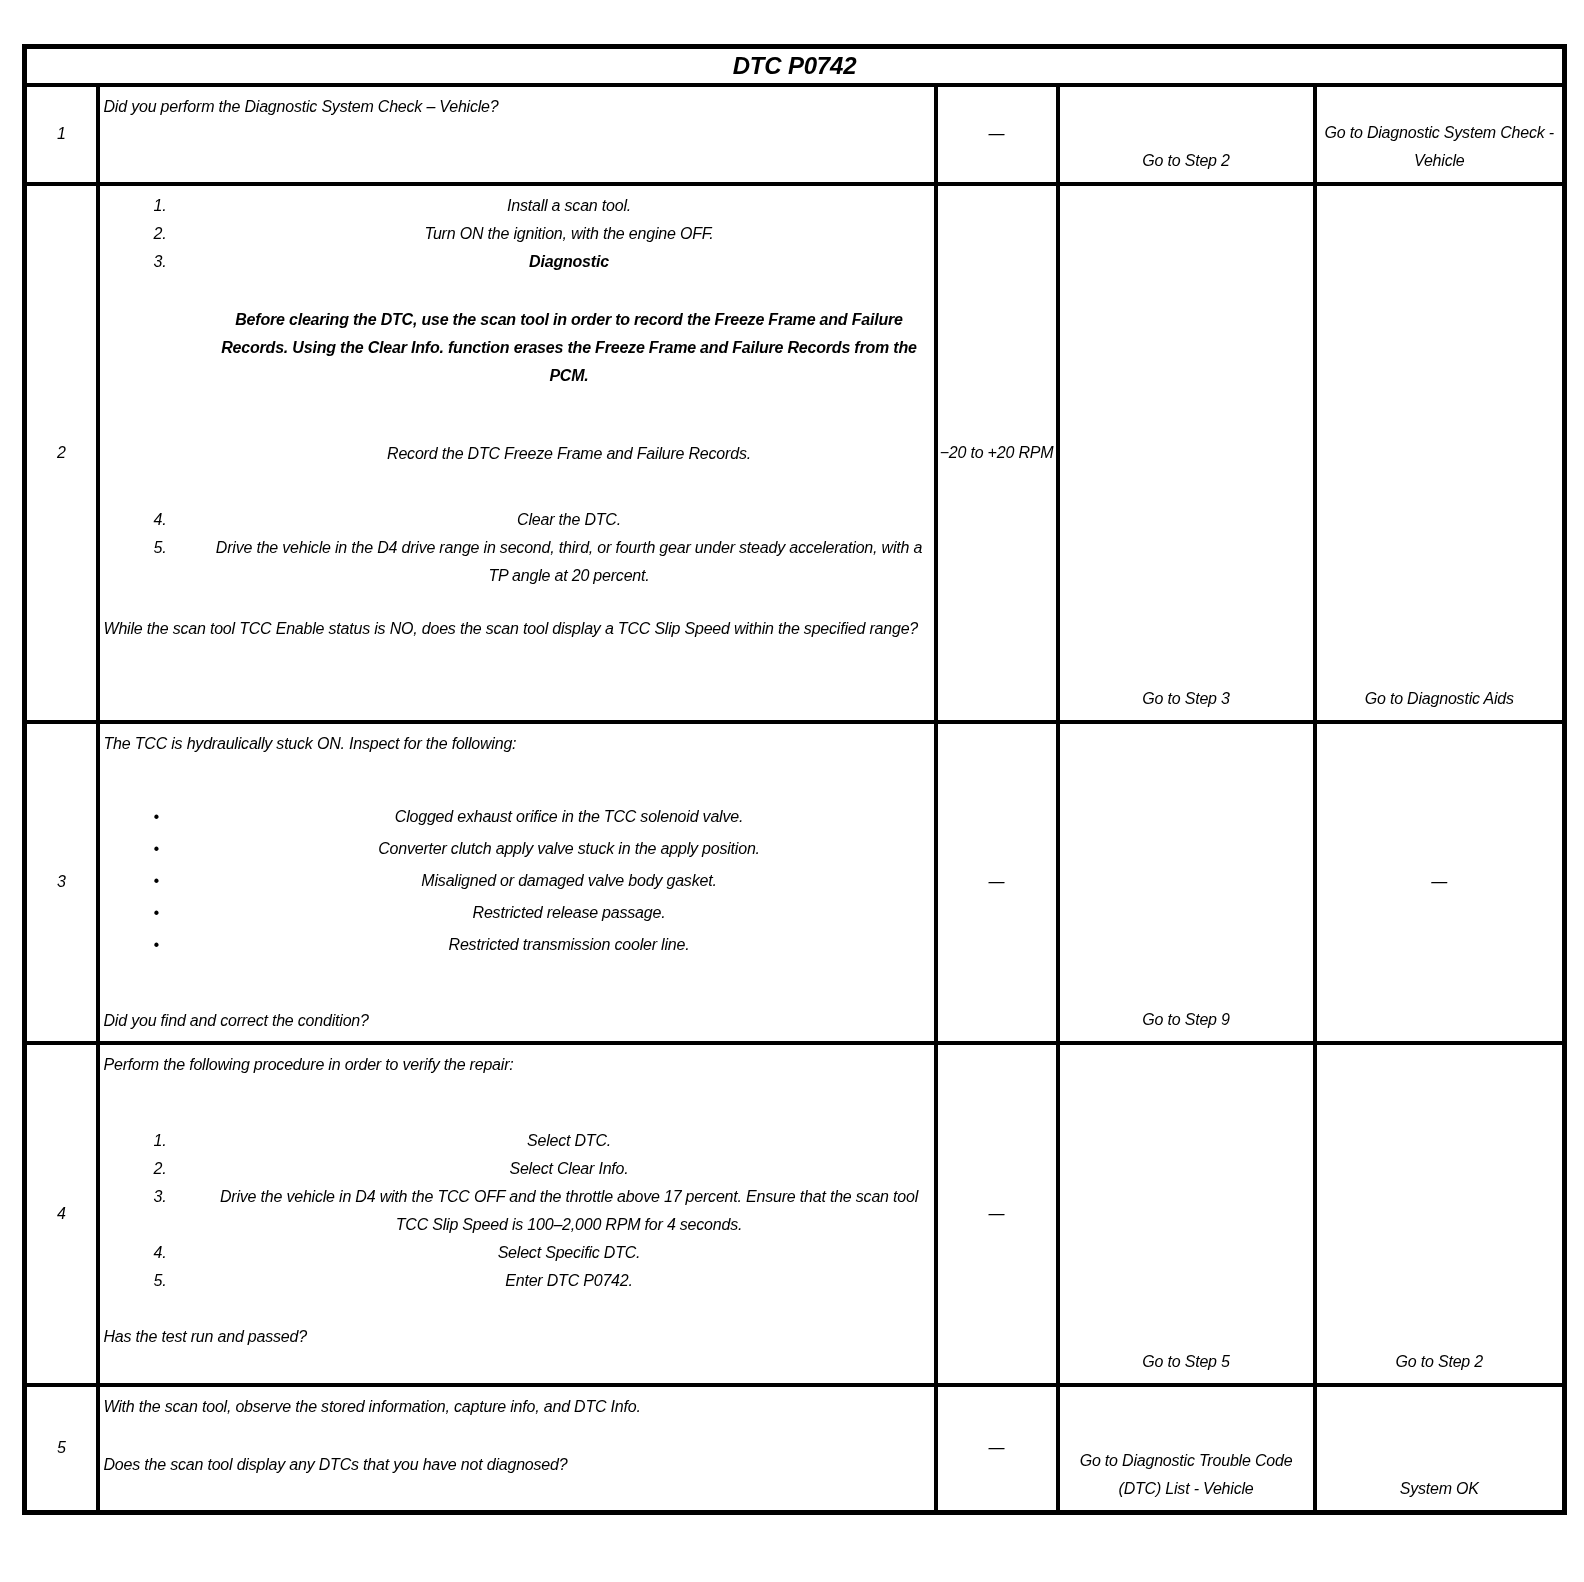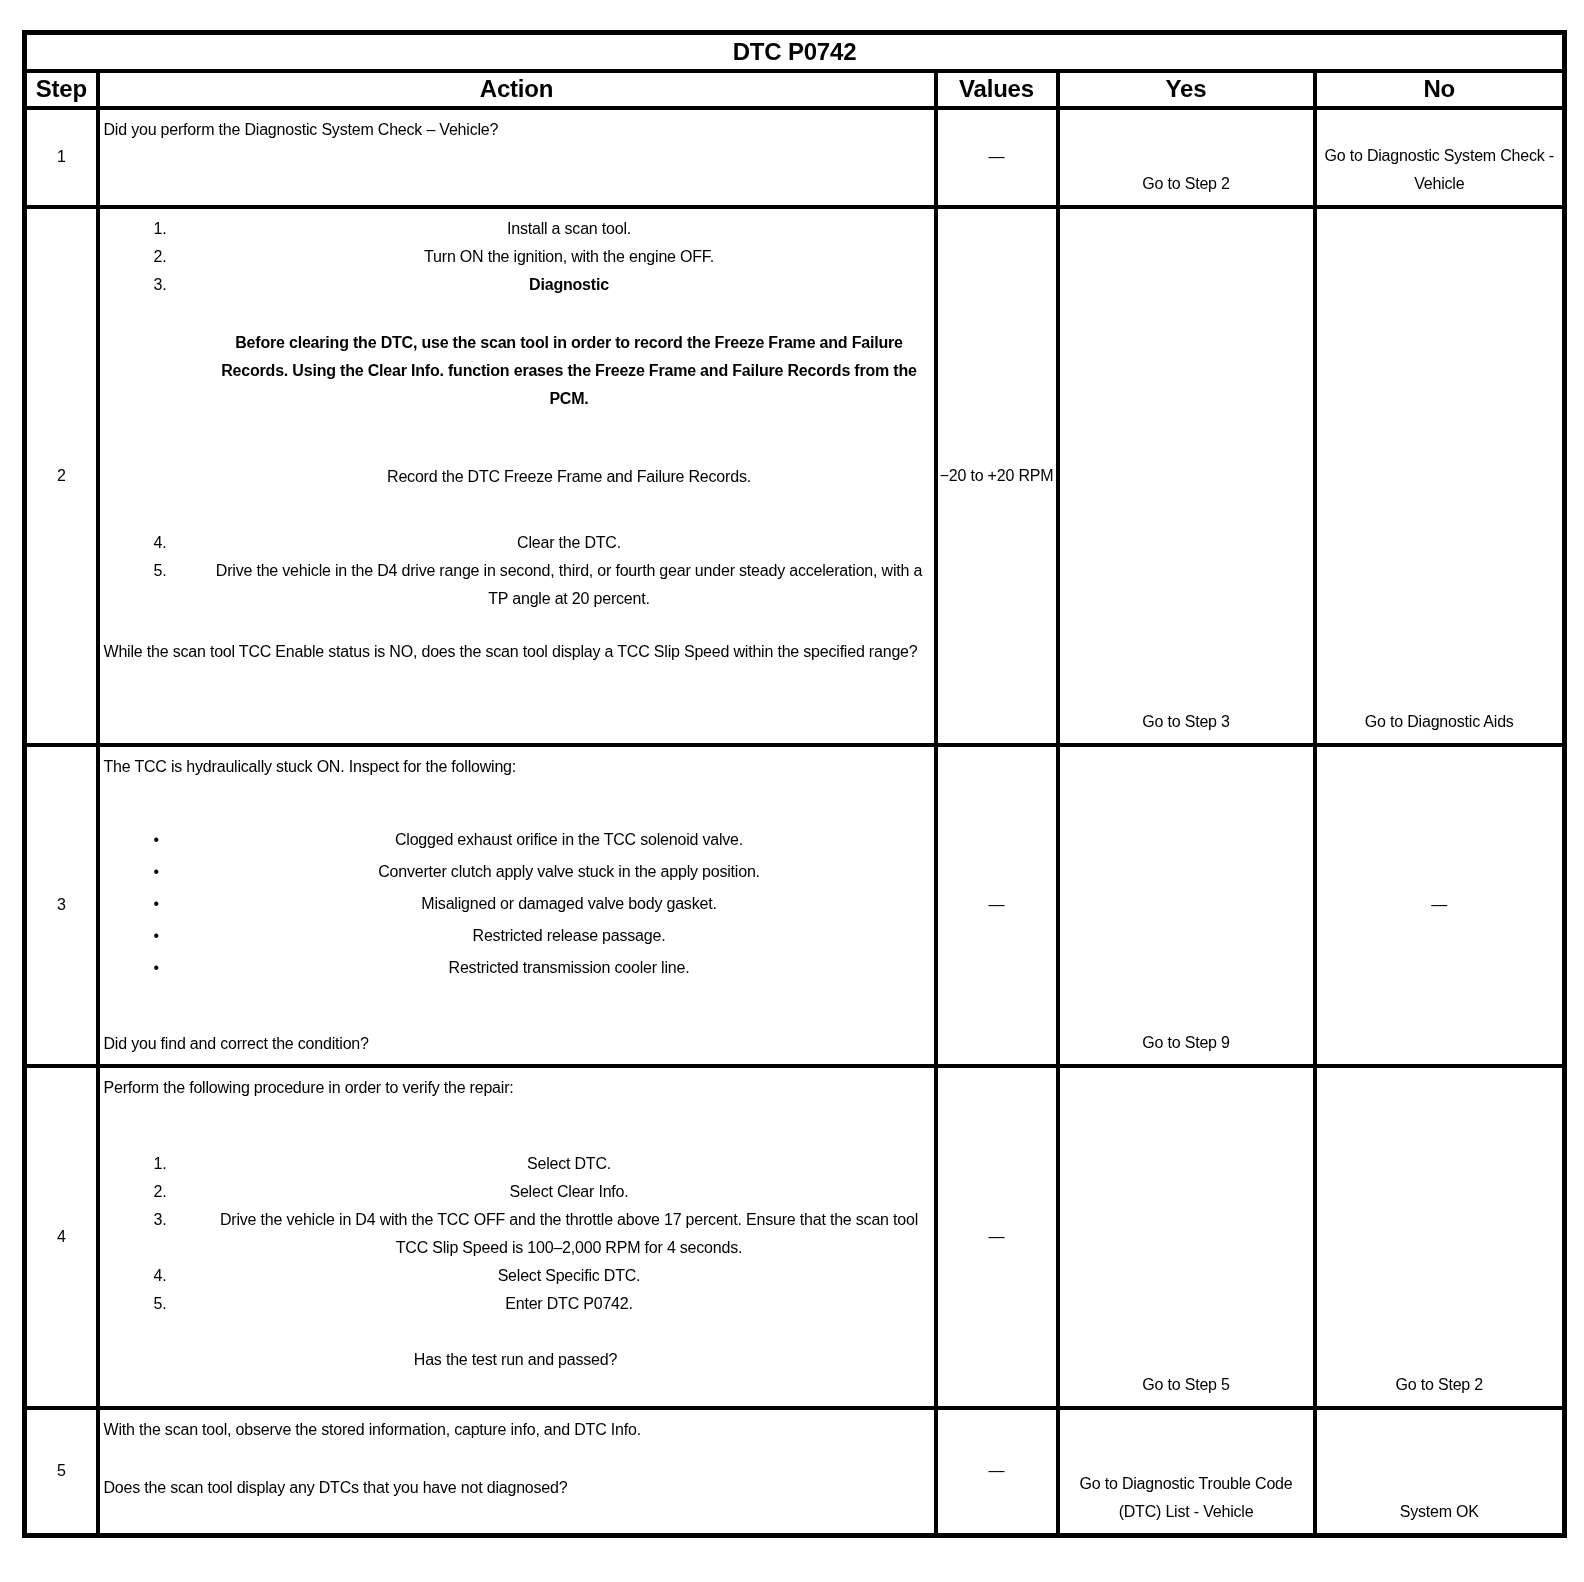--- a/index.html
+++ b/index.html
@@ -1,18 +1,18 @@
 <!DOCTYPE html>
 <html><head>
 <meta charset="utf-8">
 <style>
   * { margin:0; padding:0; box-sizing:border-box; }
   html,body { width:1584px; height:1582px; background:#ffffff; }
   body { font-family:"Liberation Sans", sans-serif; color:#000; letter-spacing:-0.2px; }
-  .page { position:absolute; left:22px; top:30px; }
+  .page { position:absolute; left:22px; top:44px;font-style:italic; }
 
   table.dtc { border-collapse:collapse; table-layout:fixed; width:1540px; border:5px solid #000; }
   td { border:4px solid #000; font-size:16px; line-height:28px; vertical-align:top; overflow:hidden; }
 
   col.c-step   { width:73px; }
   col.c-action { width:838px; }
   col.c-values { width:122px; }
   col.c-yes    { width:257px; }
   col.c-no     { width:250px; }
 
@@ -31,48 +31,41 @@
 
   .li { display:flex; margin-left:50px; }
   .li .mk { width:57px; flex:none; }
   .li .tx { flex:1;text-align:center; }
   .bold { font-weight:bold; }
   .mt30 { margin-top:30px; }
   .mt34 { margin-top:50px; }
   .mt38 { margin-top:38px; }
   .mt45 { margin-top:45px; }
   .mt48 { margin-top:48px; }
-  .mt28 { margin-top:28px;text-align:center; }
+  .mt28 { margin-top:28px; }
   .mt35 { margin-top:25px; }
 </style>
 </head>
 <body>
 
 <div class="page">
   <table class="dtc">
     <colgroup>
       <col class="c-step">
         <col class="c-action">
         <col class="c-values">
         <col class="c-yes">
         <col class="c-no">
     </colgroup>
 
     <tbody>
         <tr class="r-title">
       <td colspan="5">DTC P0742</td>
     </tr>
 
-    <tr class="r-head">
-      <td>Step</td>
-      <td>Action</td>
-      <td>Values</td>
-      <td>Yes</td>
-      <td>No</td>
-    </tr>
 
     <tr class="r1">
       <td class="step">1</td>
       <td class="action">
         <div>Did you perform the Diagnostic System Check – Vehicle?</div>
       </td>
       <td class="vmid">—</td>
       <td class="vbot">Go to Step 2</td>
       <td class="vbot">Go to Diagnostic System Check - Vehicle</td>
     </tr>

